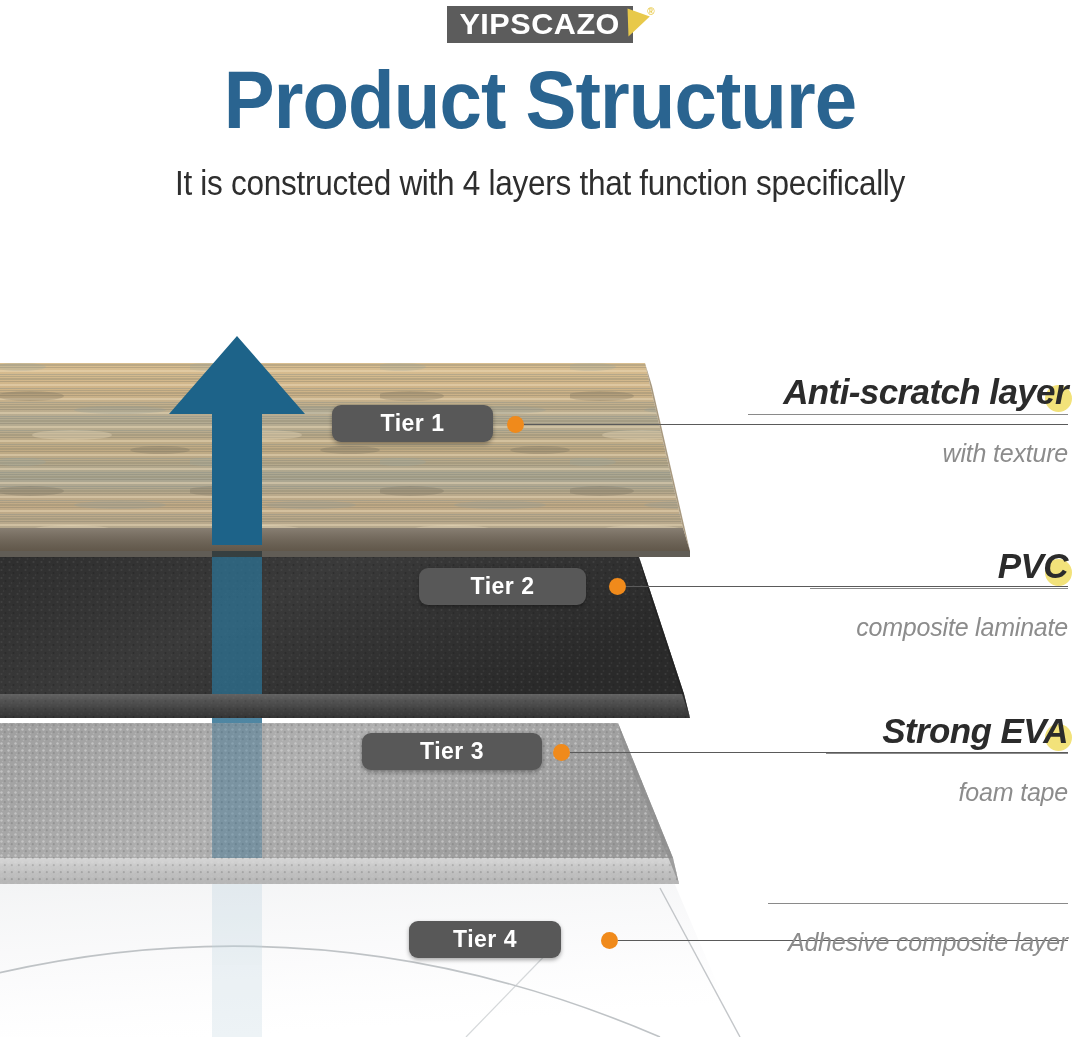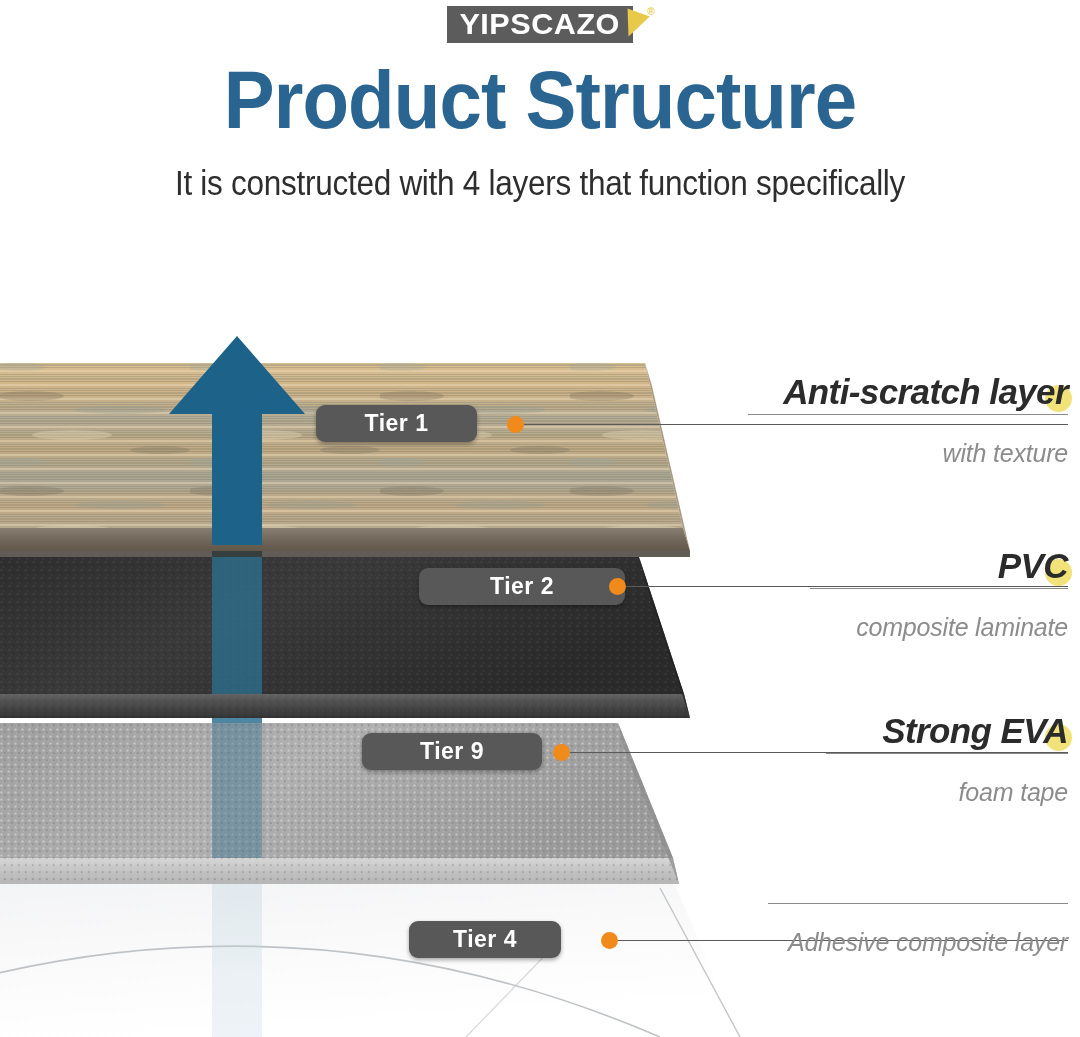--- a/index.html
+++ b/index.html
@@ -75,22 +75,22 @@
     height: 37px;
     border-radius: 9px;
     background: #585858;
     color: #ffffff;
     font-size: 23px;
     font-weight: bold;
     display: flex; align-items: center; justify-content: center;
     box-shadow: 0 2px 4px rgba(0,0,0,0.35);
     letter-spacing: 0.5px;
   }
-  .tier1 { left: 316px; top: 405px; width: 161px; }
-  .tier2 { left: 419px; top: 568px; width: 206px; }
+  .tier1 { left: 332px; top: 405px; width: 161px; }
+  .tier2 { left: 419px; top: 568px; width: 167px; }
   .tier3 { left: 362px; top: 733px; width: 180px; }
   .tier4 { left: 409px; top: 921px; width: 152px; }
 
   .tier-dot {
     position: absolute;
     width: 17px; height: 17px;
     border-radius: 50%;
     background: #f08a1b;
   }
   .dot1 { left: 507px; top: 416px; }
@@ -300,21 +300,21 @@
   <div class="subtitle">It is constructed with 4 layers that function specifically</div>
 
   <div class="tier-pill tier1">Tier 1</div>
   <div class="tier-dot dot1"></div>
   <div class="tier-line line1"></div>
 
   <div class="tier-pill tier2">Tier 2</div>
   <div class="tier-dot dot2"></div>
   <div class="tier-line line2"></div>
 
-  <div class="tier-pill tier3">Tier 9</div>
+  <div class="tier-pill tier3">Tier 3</div>
   <div class="tier-dot dot3"></div>
   <div class="tier-line line3"></div>
 
   <div class="tier-pill tier4">Tier 4</div>
   <div class="tier-dot dot4"></div>
   <div class="tier-line line4"></div>
 
   <div class="anno anno1">
     <span class="anno-title">Anti-scratch layer<span class="anno-dot"></span></span>
     <div class="anno-rule"></div>

